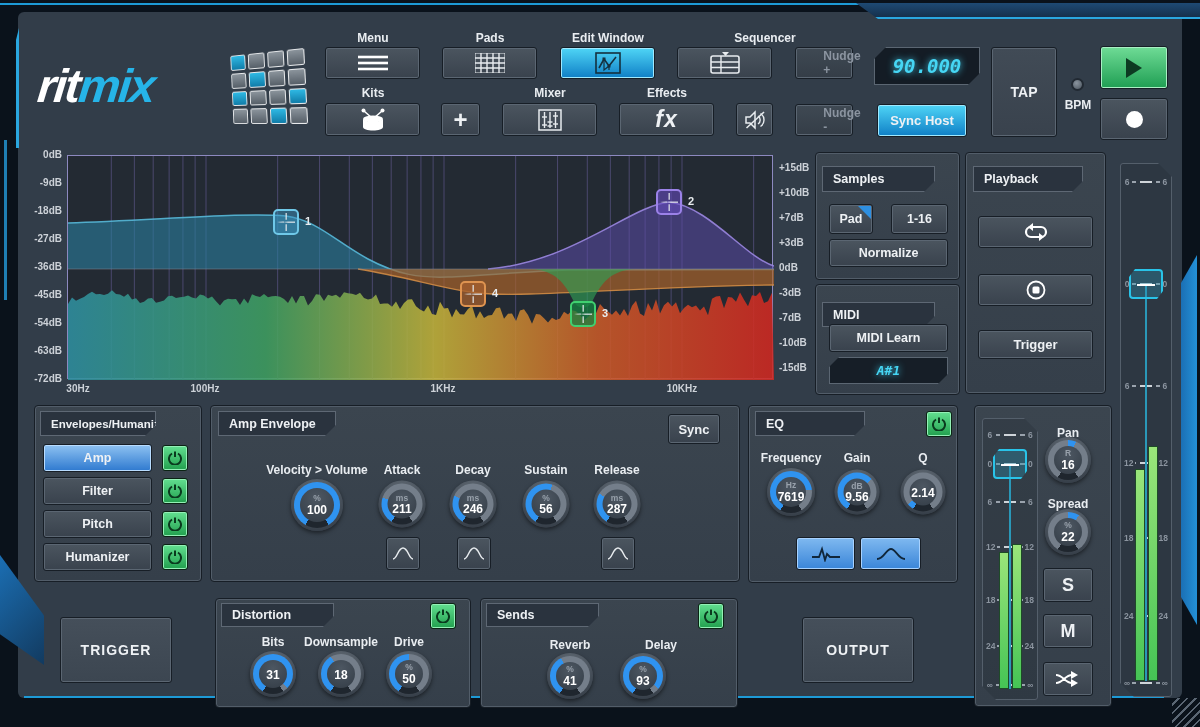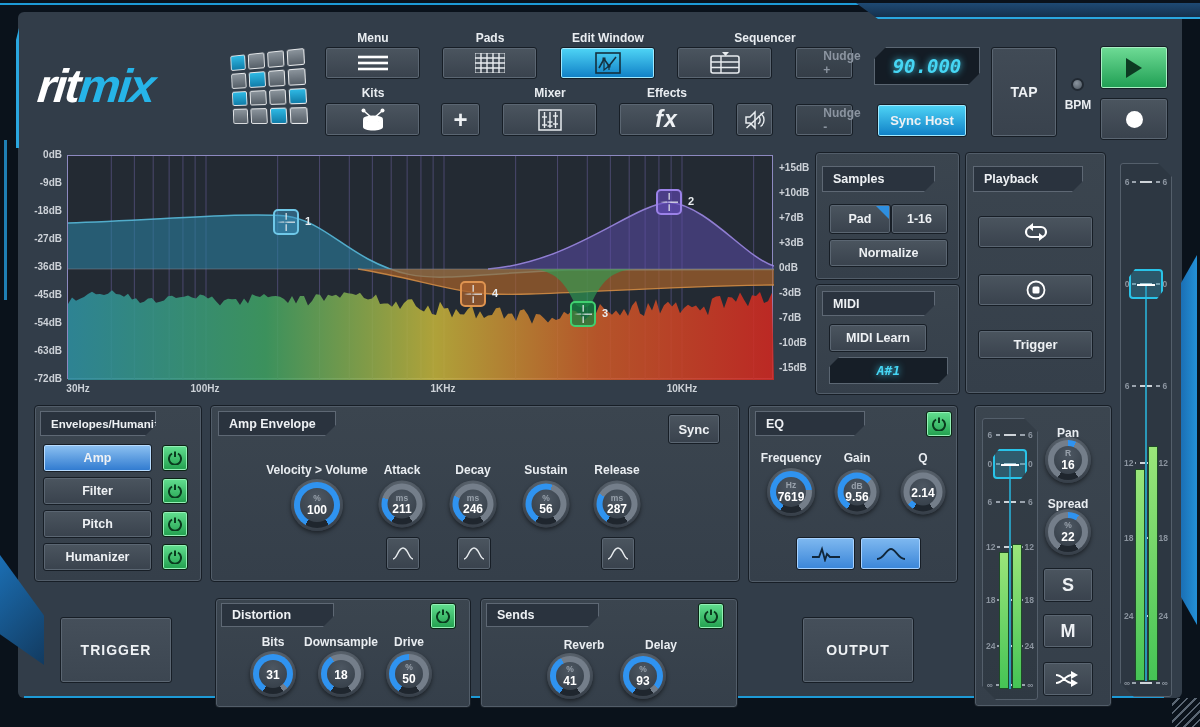--- a/index.html
+++ b/index.html
@@ -307,36 +307,36 @@
       <span class="axl" style="left: 78px; top: 383px; transform: translateX(-50%);">30Hz</span>
       <span class="axl" style="left: 205px; top: 383px; transform: translateX(-50%);">100Hz</span>
       <span class="axl" style="left: 443px; top: 383px; transform: translateX(-50%);">1KHz</span>
       <span class="axl" style="left: 682px; top: 383px; transform: translateX(-50%);">10KHz</span>
     </div>
 
   <div class="panel" style="left:815px;top:152px;width:145px;height:128px;"></div>
   <div class="ptab" style="left:822px;top:166px;width:113px;height:26px;">
       <span>Samples</span>
     </div>
-  <div class="btn" style="left:829px;top:204px;width:62px;height:30px;font-size:12.5px;">
+  <div class="btn" style="left:829px;top:204px;width:44px;height:30px;font-size:12.5px;">
       <span>Pad</span>
       <span class="cornertri"></span>
     </div>
   <div class="btn" style="left:891px;top:204px;width:57px;height:30px;font-size:12.5px;">
       <span>1-16</span>
     </div>
   <div class="btn" style="left:829px;top:239px;width:119px;height:28px;font-size:12.5px;">
       <span>Normalize</span>
     </div>
 
   <div class="panel" style="left:815px;top:284px;width:145px;height:111px;"></div>
-  <div class="ptab" style="left:822px;top:291px;width:113px;height:25px;">
+  <div class="ptab" style="left:822px;top:302px;width:113px;height:25px;">
       <span>MIDI</span>
     </div>
-  <div class="btn" style="left:829px;top:324px;width:98px;height:28px;font-size:12.5px;">
+  <div class="btn" style="left:829px;top:324px;width:119px;height:28px;font-size:12.5px;">
       <span>MIDI Learn</span>
     </div>
   <div class="notebox" style="left:829px;top:357px;width:119px;height:27px;">
       <span class="lcd" style="font-size:13px;">A#1</span>
     </div>
 
   <div class="panel" style="left:965px;top:152px;width:141px;height:242px;"></div>
   <div class="ptab" style="left:973px;top:166px;width:110px;height:26px;">
       <span>Playback</span>
     </div>
@@ -728,21 +728,21 @@
   <div class="panel" style="left:480px;top:598px;width:258px;height:110px;"></div>
   <div class="ptab" style="left:486px;top:603px;width:113px;height:24px;">
       <span>Sends</span>
     </div>
   <div class="pwr" style="left:698px;top:603px;width:26px;height:26px;">
       <svg width="14" height="14" viewBox="0 0 14 14">
         <path d="M4 2.5a6 6 0 1 0 6 0" fill="none" stroke="#0a3a1e" stroke-width="2"></path>
         <line x1="7" y1="0.5" x2="7" y2="6" stroke="#0a3a1e" stroke-width="2"></line>
       </svg>
     </div>
-  <div class="knoblabel" style="left:570px;top:638px;margin-left:14px;">Reverb</div>
+  <div class="knoblabel" style="left:570px;top:638px;">Reverb</div>
   <div class="knob" style="left:570px;top:676px;width:46px;height:46px;">
       <div class="ring" style="background: conic-gradient(from 210deg, rgb(47, 147, 240) 0deg, rgb(47, 147, 240) 123deg, rgb(116, 126, 138) 123deg, rgb(116, 126, 138) 300deg, rgb(31, 38, 46) 300deg, rgb(31, 38, 46) 360deg);"></div>
       <div class="inner">
         <span class="unit">%</span>
         <span class="val">41</span>
       </div>
     </div>
   <div class="knoblabel" style="left:643px;top:638px;padding-left:36px;">Delay</div>
   <div class="knob" style="left:643px;top:676px;width:46px;height:46px;">
       <div class="ring" style="background: conic-gradient(from 210deg, rgb(47, 147, 240) 0deg, rgb(47, 147, 240) 279deg, rgb(116, 126, 138) 279deg, rgb(116, 126, 138) 300deg, rgb(31, 38, 46) 300deg, rgb(31, 38, 46) 360deg);"></div>

